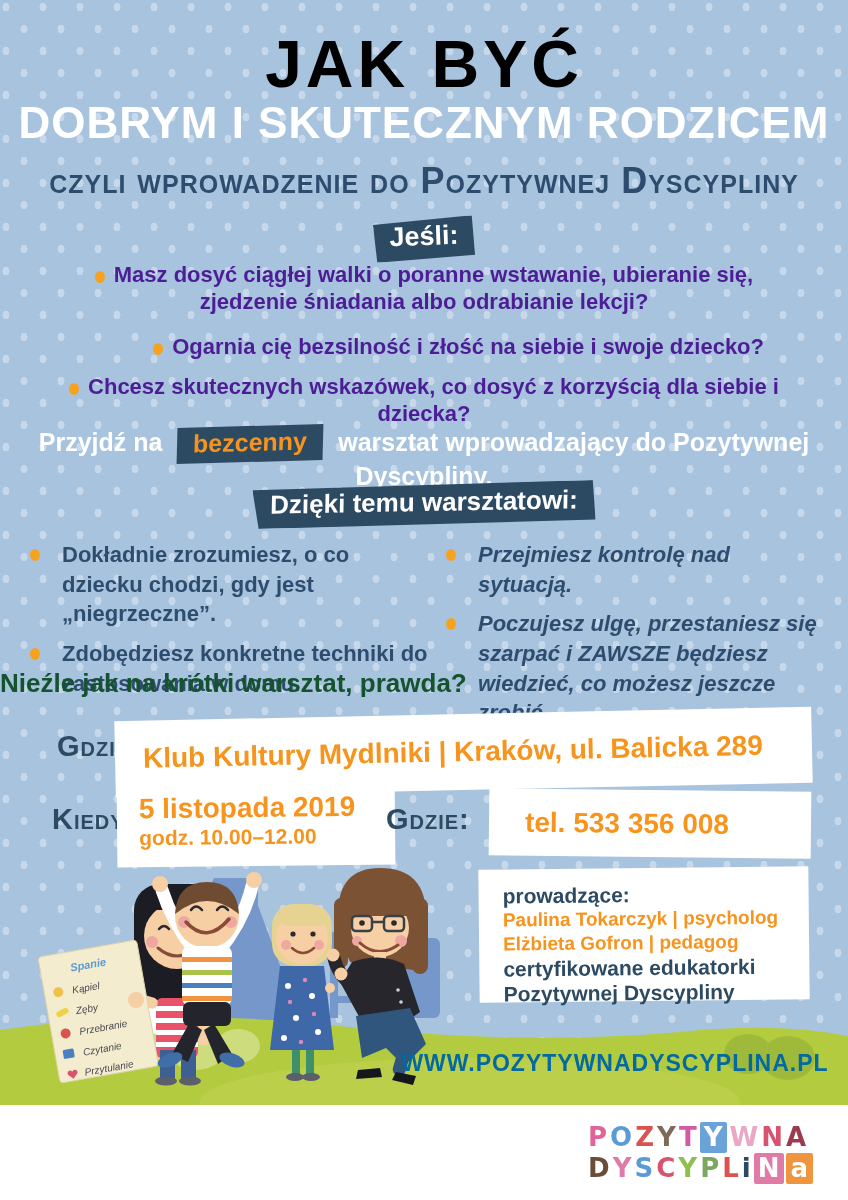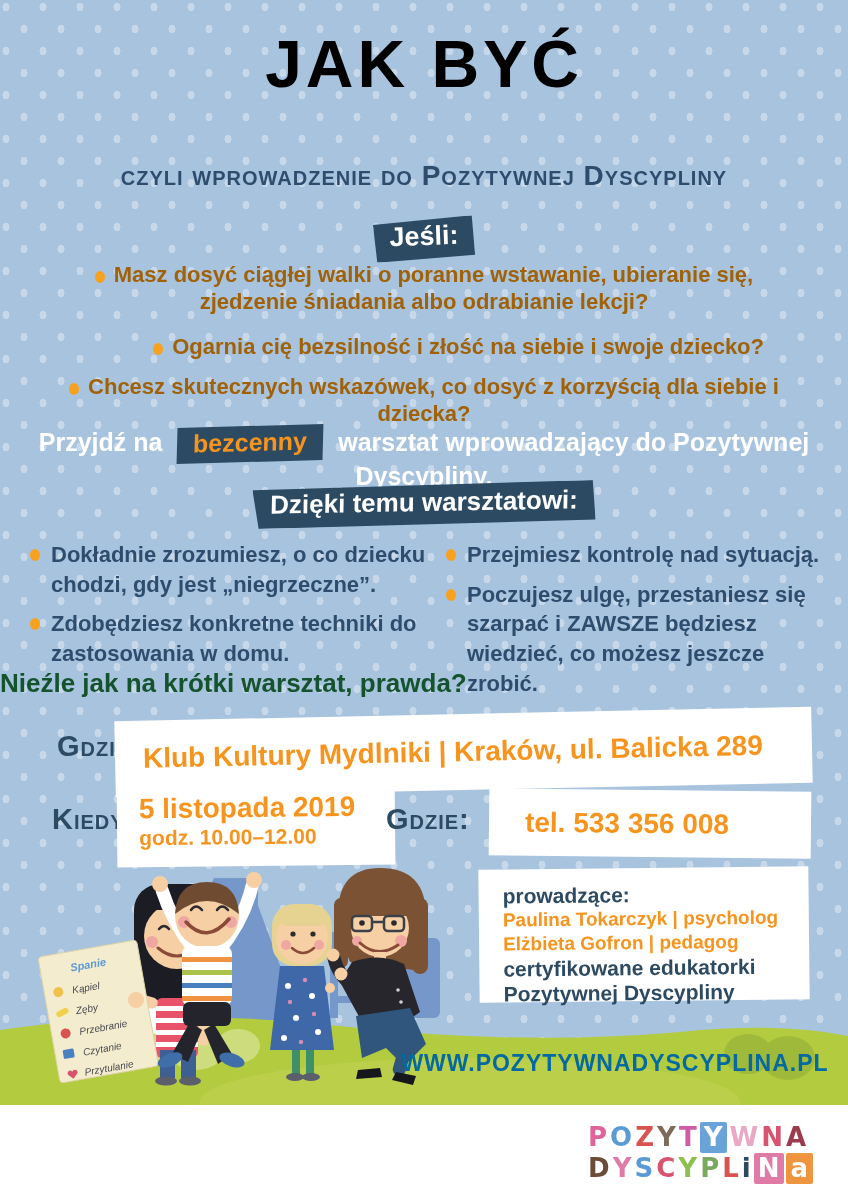--- a/index.html
+++ b/index.html
@@ -21,46 +21,46 @@
   .footer-band { position:absolute; left:0; top:1105px; width:848px; height:95px; background:#ffffff; z-index:0; }
 
   .layer { position:absolute; z-index:2; }
 
   
   .title1 { left:0; top:26px; width:848px; text-align:center; color:#000000;
             font-size:66px; font-weight:bold; letter-spacing:4px; }
   .title2 { left:0; top:98px; width:848px; text-align:center; color:#ffffff;
             font-size:44px; font-weight:bold; letter-spacing:1px; }
   .subtitle { left:0; top:160px; width:848px; text-align:center; color:#2e4d6e;
-              font-size:28px; font-weight:bold; font-variant:small-caps; letter-spacing:1px; }
+              font-size:36px; font-weight:bold; font-variant:small-caps; letter-spacing:1px; }
 
   .badge { background:#2d4a63; color:#ffffff; font-weight:bold; display:inline-block; }
   .jesli-badge { left:50%; top:217px; transform:translateX(-50%) rotate(-2deg);
                  font-size:27px; padding:4px 16px 9px;
                  clip-path:polygon(0% 14%, 98% 0%, 100% 90%, 3% 100%); }
   .benefits-badge { left:50%; top:483px; transform:translateX(-50%) rotate(-1deg) skewX(-2deg);
                     font-size:26px; padding:4px 18px 8px;
                     clip-path:polygon(0% 10%, 99% 0%, 100% 92%, 2% 100%); }
 
-  .bullet-line { color:#a16207; font-size:22px; font-weight:bold; text-align:center; line-height:1.22; }
+  .bullet-line { color:#4c1d95; font-size:22px; font-weight:bold; text-align:center; line-height:1.22; }
   .b1 { left:84px; top:262px; width:680px; }
   .b2 { left:84px; top:334px; width:680px;text-align:right; }
   .b3 { left:44px; top:374px; width:760px; }
   .odot { display:inline-block; width:10px; height:12px; border-radius:50%;
           background:#f7a21e; margin-right:9px; vertical-align:-1px; }
 
   .invite { left:0; top:426px; width:848px; text-align:center; color:#ffffff;
             font-size:25px; font-weight:bold; }
   .hl-badge { display:inline-block; background:#2d4a63; color:#f7941e; font-weight:bold;
               padding:2px 16px 5px; margin:0 8px; transform:rotate(-1.5deg) skewX(-3deg); }
 
   .col { color:#2e4d6e; font-size:22px; font-weight:bold; line-height:1.35; }
   .col-left { left:30px; top:540px; width:400px; }
-  .col-right { left:446px; top:540px; width:384px; }
-  .col-item { display:flex; gap:11px; margin-bottom:10px; }
+  .col-right { left:446px; top:540px; width:384px;font-style:italic; }
+  .col-item { display:flex; gap:22px; margin-bottom:10px; }
   .col-item .odot { flex:none; margin-top:9px; margin-right:0; }
 
   .closing { left:0; top:668px; width:848px; text-align:left; color:#14532d;
              font-size:26px; font-weight:bold; }
 
   .detail-label { color:#2d4a63; font-size:29px; font-weight:bold; font-variant:small-caps;
                   letter-spacing:1px; }
   .gdzie-label { left:57px; top:730px; }
   .kiedy-label { left:52px; top:803px; }
   .zapisy-label { left:386px; top:803px; }
@@ -94,20 +94,21 @@
   .logo-row span.boxed { padding:0 4px; border-radius:2px; }
 </style>
 </head>
 <body>
 
 <div class="poster">
   <div class="sky"></div>
   <div class="footer-band"></div>
 
   <div class="layer title1">JAK BYĆ</div>
+  <div class="layer title2">DOBRYM I SKUTECZNYM RODZICEM</div>
   <div class="layer subtitle">czyli wprowadzenie do Pozytywnej Dyscypliny</div>
 
   <div class="layer badge jesli-badge">Jeśli:</div>
   <div class="layer bullet-line b1"><span class="odot"></span><span>Masz dosyć ciągłej walki o poranne wstawanie, ubieranie się, zjedzenie śniadania albo odrabianie lekcji?</span></div>
   <div class="layer bullet-line b2"><span class="odot"></span><span>Ogarnia cię bezsilność i złość na siebie i swoje dziecko?</span></div>
   <div class="layer bullet-line b3"><span class="odot"></span><span>Chcesz skutecznych wskazówek, co dosyć z korzyścią dla siebie i dziecka?</span></div>
 
   <div class="layer invite">
     <span>Przyjdź na</span>
     <span class="hl-badge">bezcenny</span>

